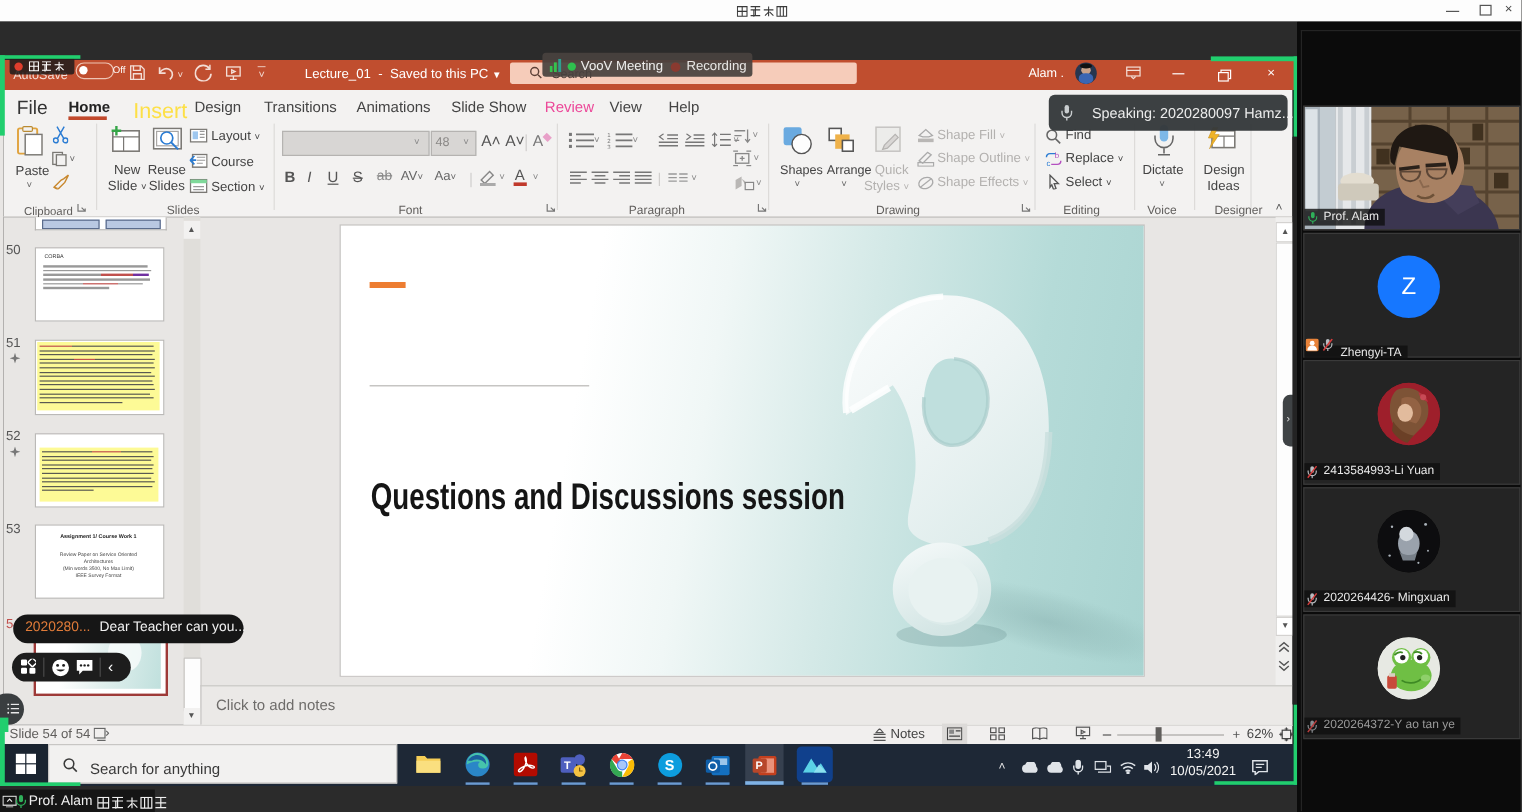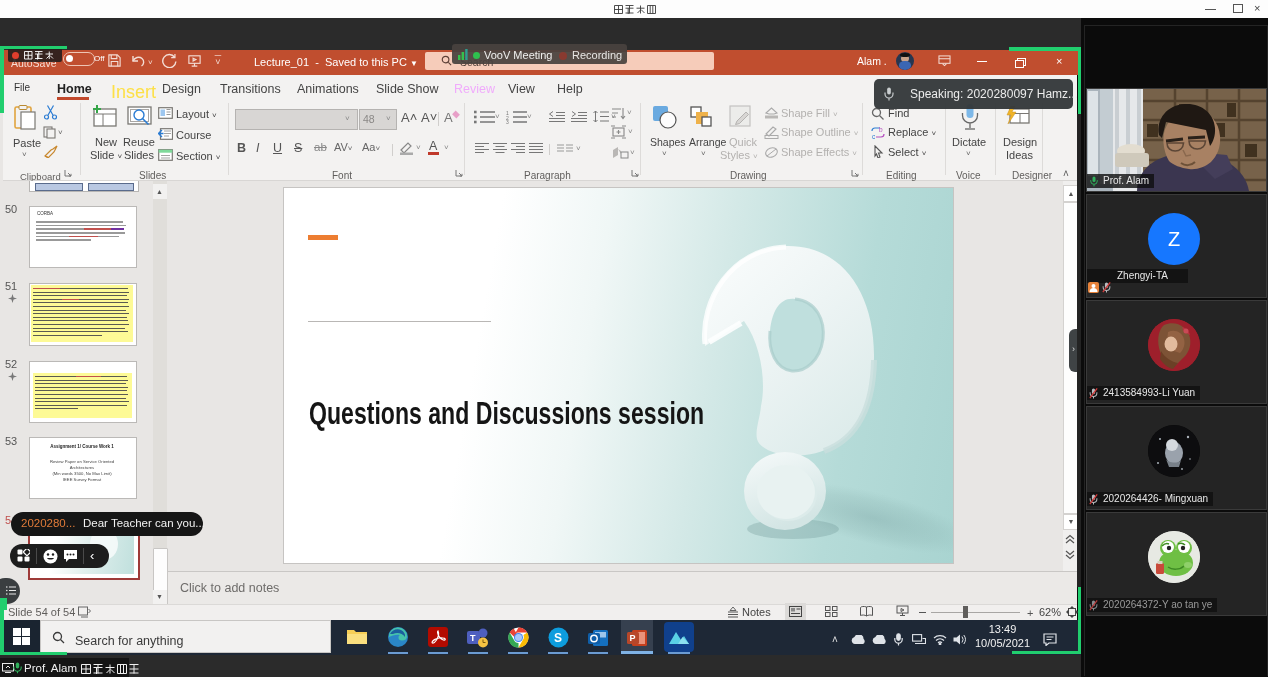--- a/index.html
+++ b/index.html
@@ -98,29 +98,29 @@
     <rect x="1" y="1" width="12" height="8"></rect>
     <path d="M1 4h12M5 9.5l2 2 2-2"></path>
   </svg>
 <div class="a" style="left:977px;top:61px;width:10px;height:1.2px;background:#fff"></div>
 <div class="a" style="left:1017px;top:58px;width:7px;height:6px;border:1px solid #fff"></div>
 <div class="a" style="left:1015px;top:60px;width:7px;height:6px;border:1px solid #fff;background:#c04e2f"></div>
 <div class="a" style="left:1056px;top:55px;font-size:11px;color:#fff">×</div>
 
 <div class="a" style="left:3px;top:75px;width:1074px;height:25px;background:#f3f2f1"></div>
 <div class="a" style="left:0;top:75px;width:3px;height:529px;background:#e8e6e4"></div>
-<div class="a" style="left:14px;top:82px;font-size:10px;color:#333">File</div>
+<div class="a" style="left:14px;top:82px;font-size:16px;color:#333">File</div>
 <div class="a" style="left:57px;top:82px;font-size:12.5px;color:#222;font-weight:bold">Home</div>
 <div class="a" style="left:57px;top:96.5px;width:32px;height:3px;background:#c1492c"></div>
 <div class="a" style="left:111px;top:82px;font-size:18px;color:#fde047">Insert</div>
 <div class="a" style="left:162px;top:82px;font-size:12.5px;color:#444">Design</div>
 <div class="a" style="left:220px;top:82px;font-size:12.5px;color:#444">Transitions</div>
 <div class="a" style="left:297px;top:82px;font-size:12.5px;color:#444">Animations</div>
 <div class="a" style="left:376px;top:82px;font-size:12.5px;color:#444">Slide Show</div>
-<div class="a" style="left:454px;top:82px;font-size:12.5px;color:#f0abfc">Review</div>
+<div class="a" style="left:454px;top:82px;font-size:12.5px;color:#ec4899">Review</div>
 <div class="a" style="left:508px;top:82px;font-size:12.5px;color:#444">View</div>
 <div class="a" style="left:557px;top:82px;font-size:12.5px;color:#444">Help</div>
 
 <div class="a" style="left:3px;top:100px;width:1074px;height:80px;background:#f3f2f1;border-bottom:1px solid #d8d6d4"></div>
 
 <div class="a" style="left:80px;top:103px;width:1px;height:72px;background:#dddbd9"></div>
 <div class="a" style="left:228px;top:103px;width:1px;height:72px;background:#dddbd9"></div>
 <div class="a" style="left:464px;top:103px;width:1px;height:72px;background:#dddbd9"></div>
 <div class="a" style="left:640px;top:103px;width:1px;height:72px;background:#dddbd9"></div>
 <div class="a" style="left:862px;top:103px;width:1px;height:72px;background:#dddbd9"></div>
@@ -736,21 +736,21 @@
       </g>
 </svg></div>
 <div class="a" style="left:1087px;top:174px;height:14px;background:rgba(15,15,15,.8);color:#e8e8e8;font-size:10px;line-height:14px;padding:0 5px 0 16px">Prof. Alam</div>
 <svg class="a" width="8" height="11" viewBox="0 0 9 12" style="left:1090px;top:175.5px">
     <rect x="2.8" y="0.5" width="3.4" height="6" rx="1.7" fill="#2fb05a"></rect>
     <path d="M0.8 4.5v1a3.7 3.7 0 0 0 7.4 0v-1M4.5 9.3v2.2" stroke="#2fb05a" stroke-width="1.1" fill="none"></path>
   </svg>
 
 <div class="a" style="left:1085.5px;top:194px;width:179px;height:102px;background:#242424;border:1px solid #3a3a3a"></div>
 <div class="a" style="left:1148px;top:213px;width:52px;height:52px;border-radius:50%;background:#1677ff;text-align:center;line-height:52px;font-size:20px;color:#fff">Z</div>
-<div class="a" style="left:1087px;top:269px;height:14px;background:rgba(15,15,15,.8);color:#e8e8e8;font-size:10px;line-height:14px;padding:0 20px 0 30px">Zhengyi-TA</div>
+<div class="a" style="left:1087px;top:288px;height:14px;background:rgba(15,15,15,.8);color:#e8e8e8;font-size:10px;line-height:14px;padding:0 5px 0 30px">Zhengyi-TA</div>
 <svg class="a" width="11" height="11" viewBox="0 0 11 11" style="left:1088px;top:281.5px">
     <rect width="11" height="11" rx="2" fill="#e8833a"></rect>
     <circle cx="5.5" cy="4" r="2" fill="#fff"></circle>
     <path d="M1.5 10c0-2.5 1.8-4 4-4s4 1.5 4 4z" fill="#fff"></path>
   </svg>
 <svg class="a" width="9" height="11" viewBox="0 0 9 12" style="left:1102px;top:281.5px">
     <rect x="2.8" y="0.5" width="3.4" height="6" rx="1.7" fill="#b8bcc0"></rect>
     <path d="M0.8 4.5v1a3.7 3.7 0 0 0 7.4 0v-1M4.5 9.3v2.2" stroke="#b8bcc0" stroke-width="1.1" fill="none"></path>
     <path d="M0.5 11L8.5 0.5" stroke="#d43c3c" stroke-width="1.4"></path>
   </svg>

